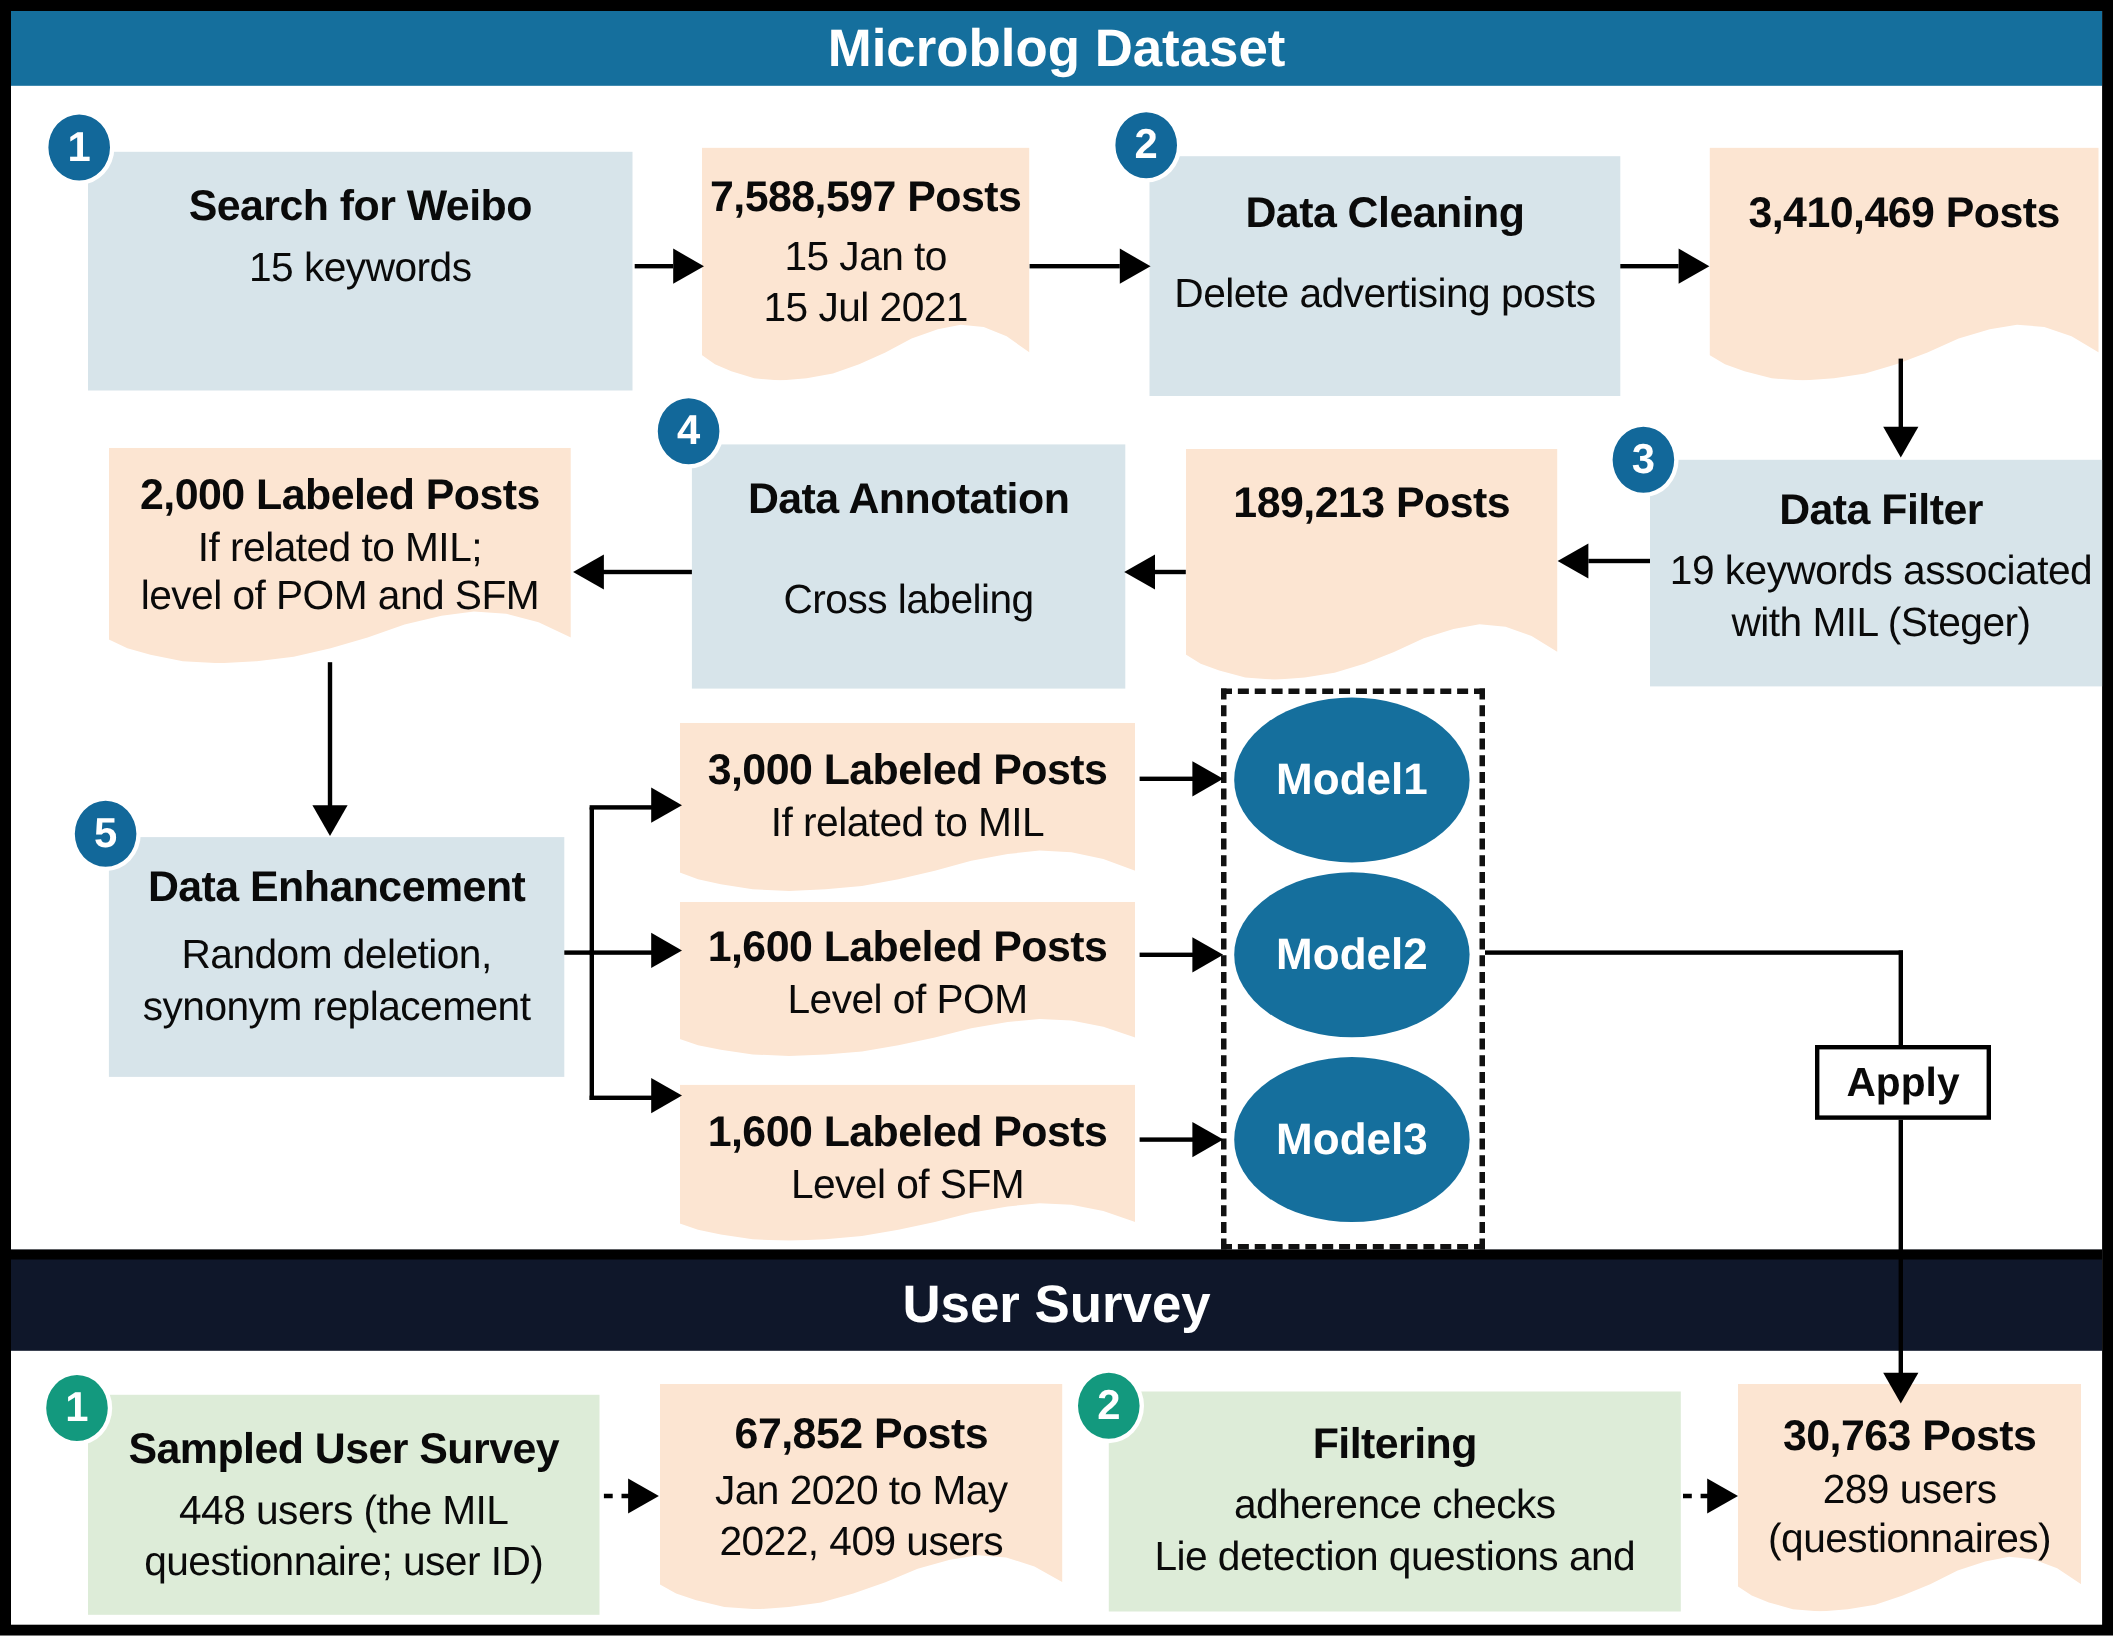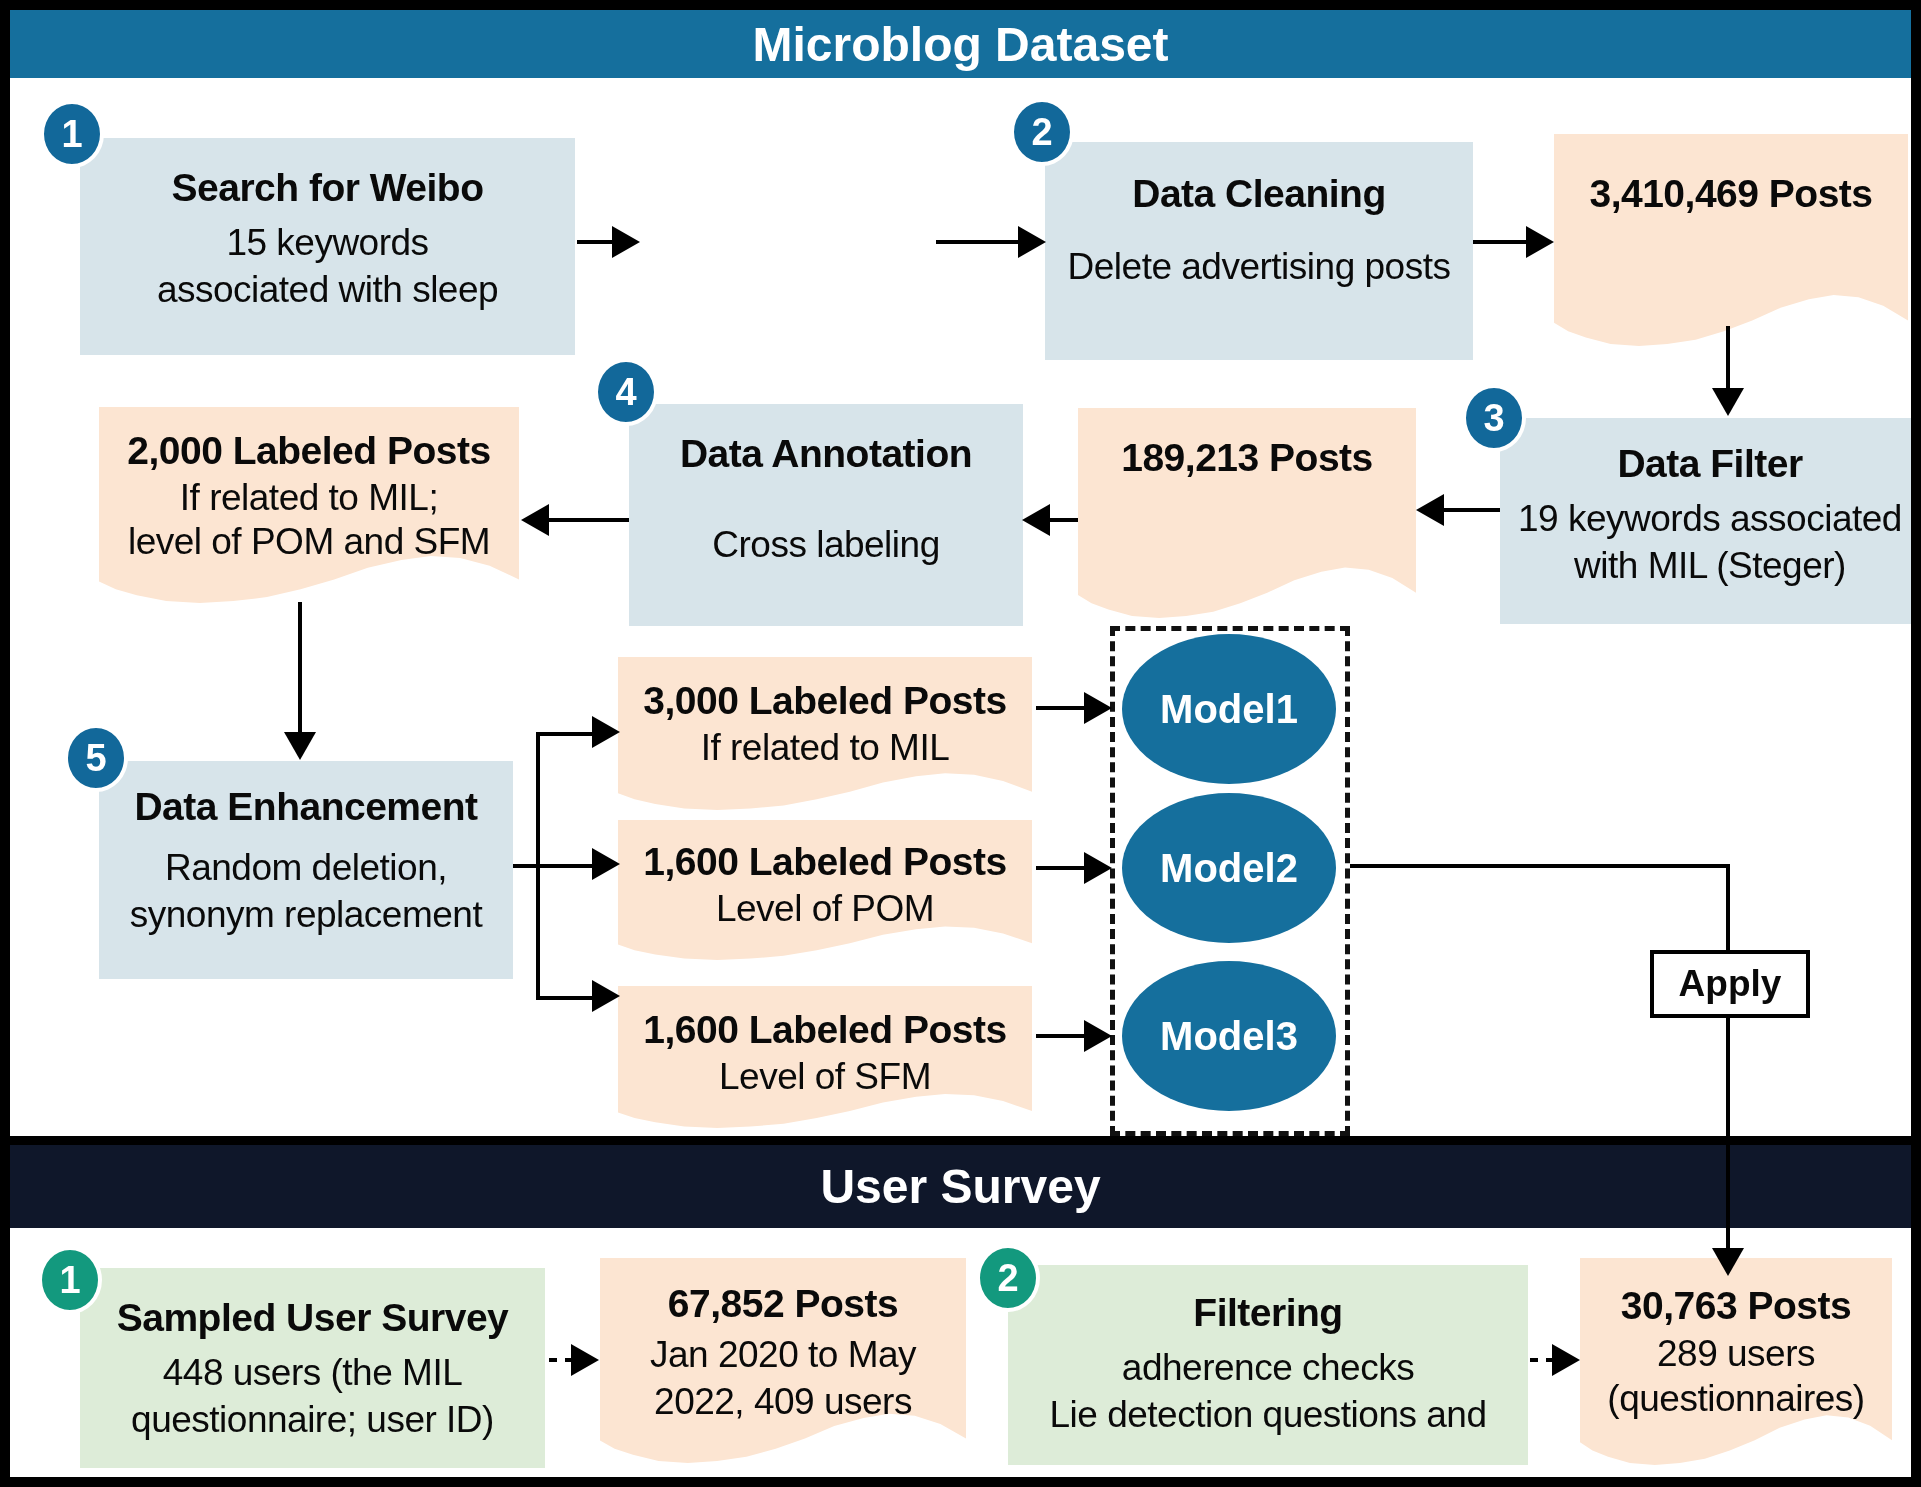--- a/index.html
+++ b/index.html
@@ -59,26 +59,30 @@
   <div class="banner banner-blue">
     <span>Microblog Dataset</span>
   </div>
 
   <div class="circle" style="left:30px;top:90px;">
     <span>1</span>
   </div>
   <div class="pbox" style="left:70px;top:128px;width:495px;height:217px;padding-top:26px;">
     <div class="t">Search for Weibo</div>
     <div class="l">15 keywords</div>
-    <div class="l">associated with sleep</div>
   </div>
 
   <div class="hline" style="left:567px;top:230px;width:35px;"></div>
   <div class="head-r" style="left:602px;top:216px;"></div>
 
+  <div class="doc" style="left:628px;top:124px;width:298px;height:212px;padding-top:22px;">
+    <div class="t" style="margin-bottom:6px;">7,588,597 Posts</div>
+    <div class="l">15 Jan to</div>
+    <div class="l">15 Jul 2021</div>
+  </div>
 
   <div class="hline" style="left:926px;top:230px;width:82px;"></div>
   <div class="head-r" style="left:1008px;top:216px;"></div>
 
   <div class="circle" style="left:1000px;top:88px;">
     <span>2</span>
   </div>
   <div class="pbox" style="left:1035px;top:132px;width:428px;height:218px;padding-top:28px;">
     <div class="t" style="margin-bottom:26px;">Data Cleaning</div>
     <div class="l">Delete advertising posts</div>

